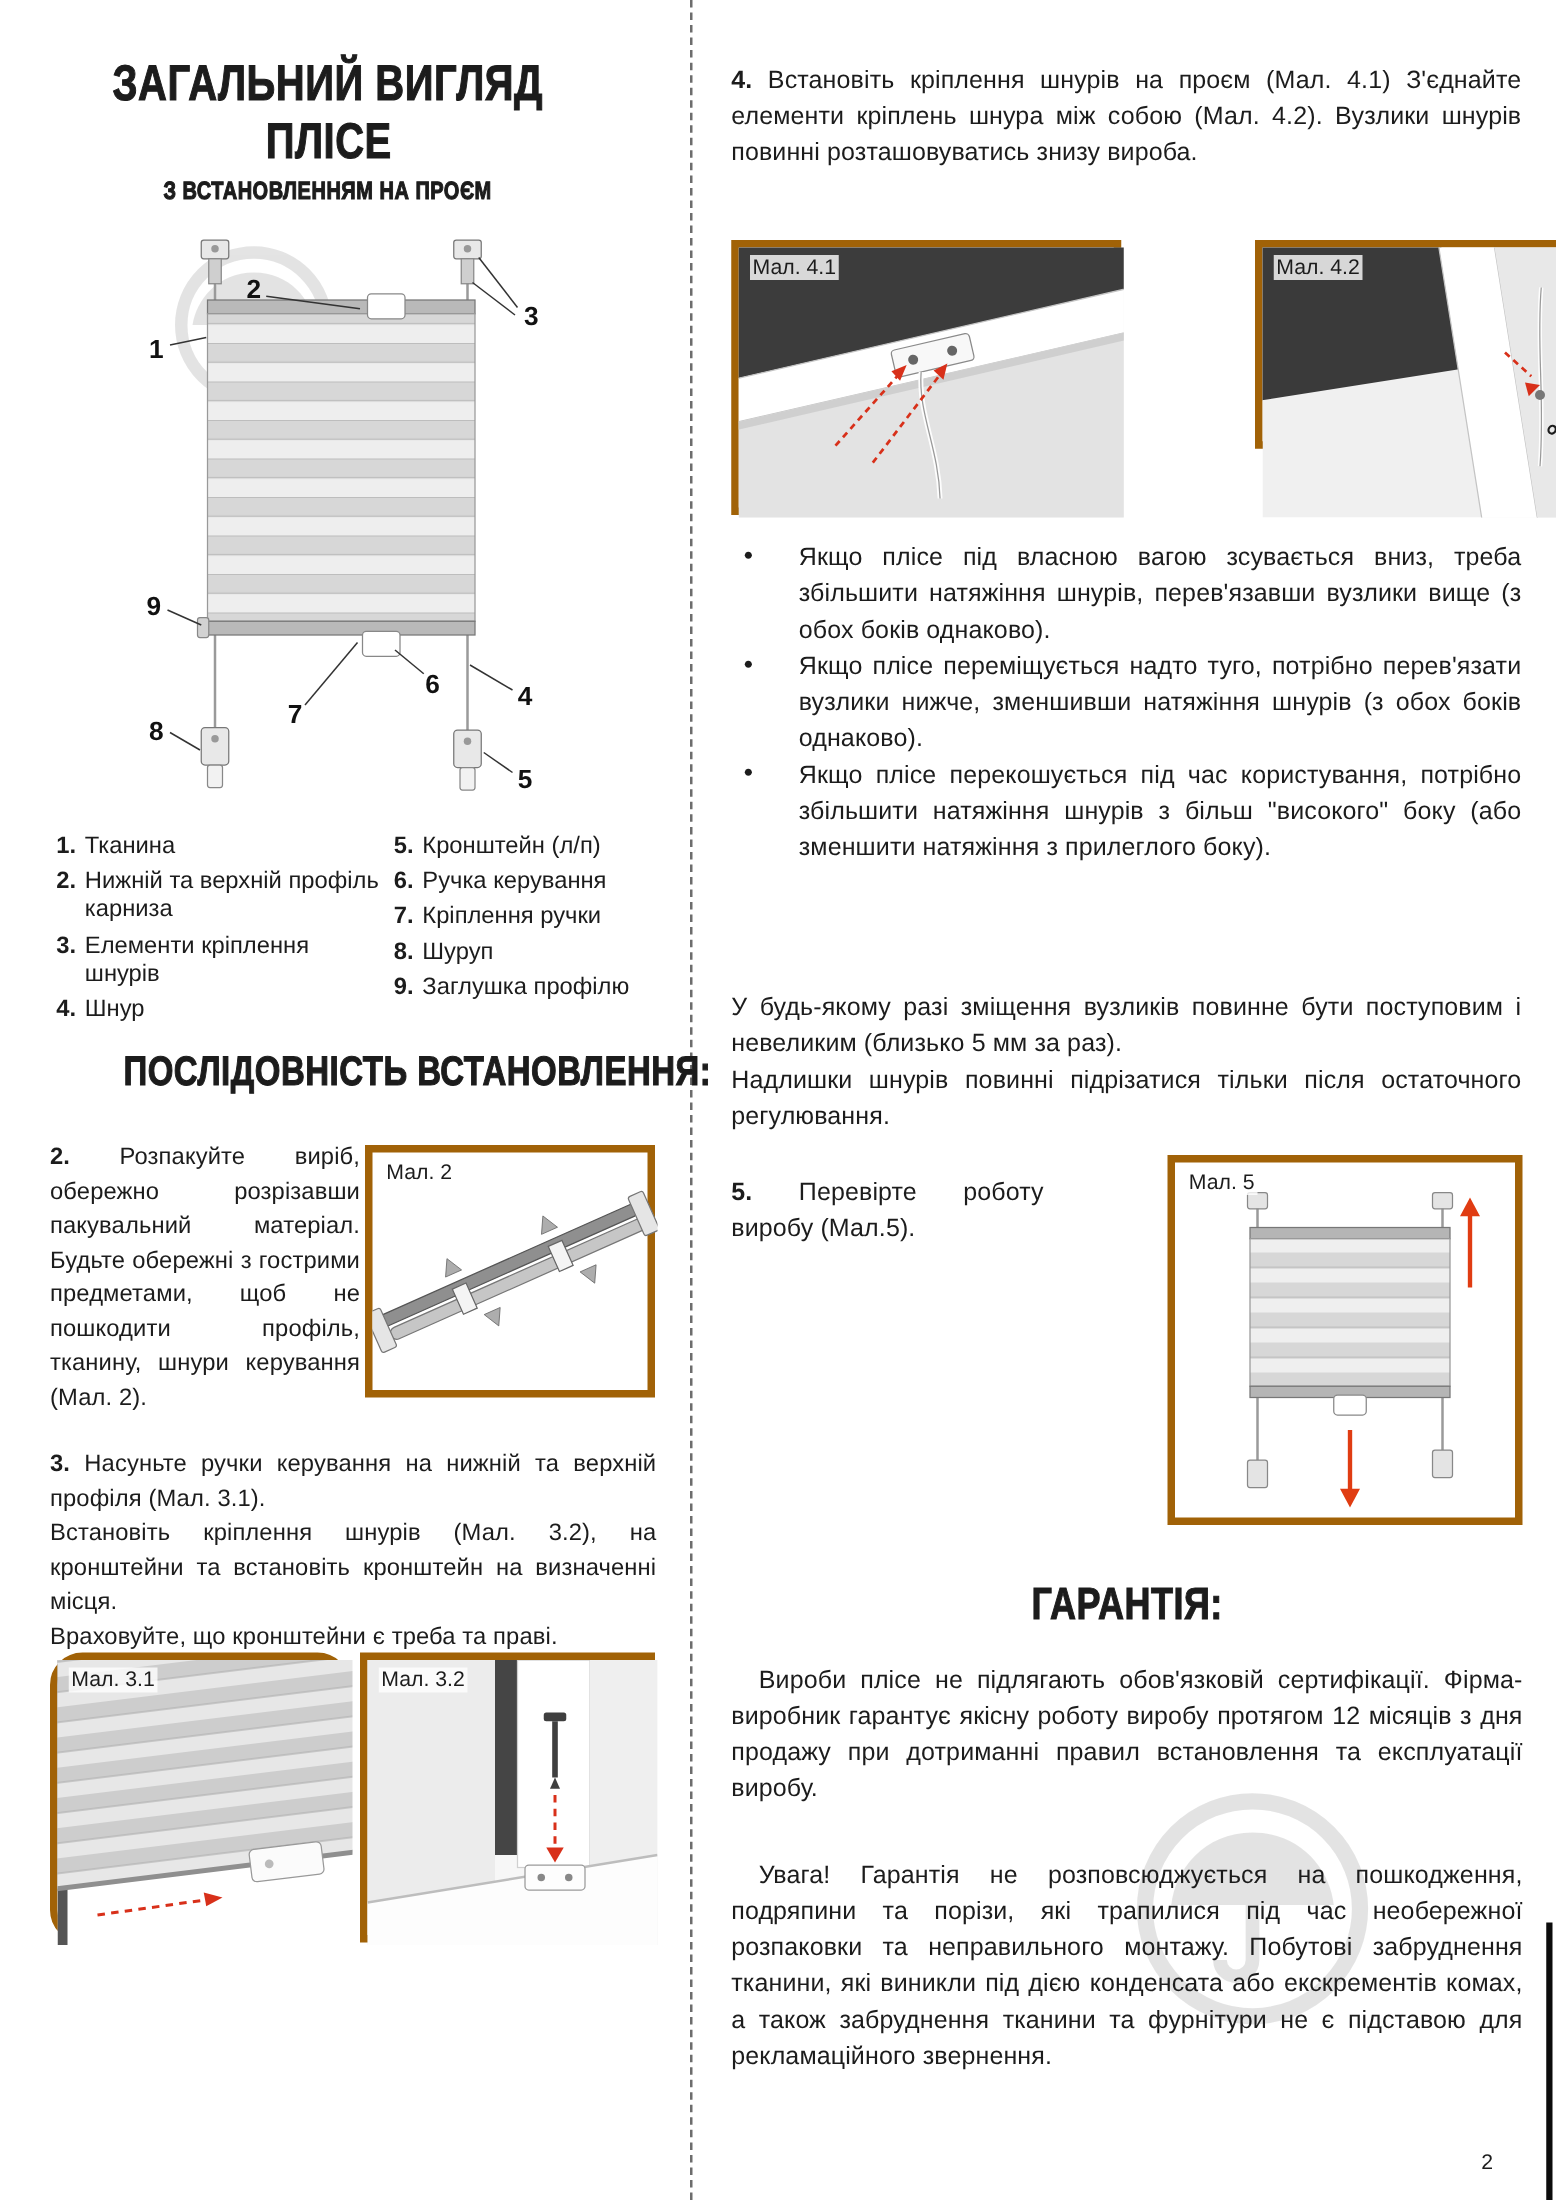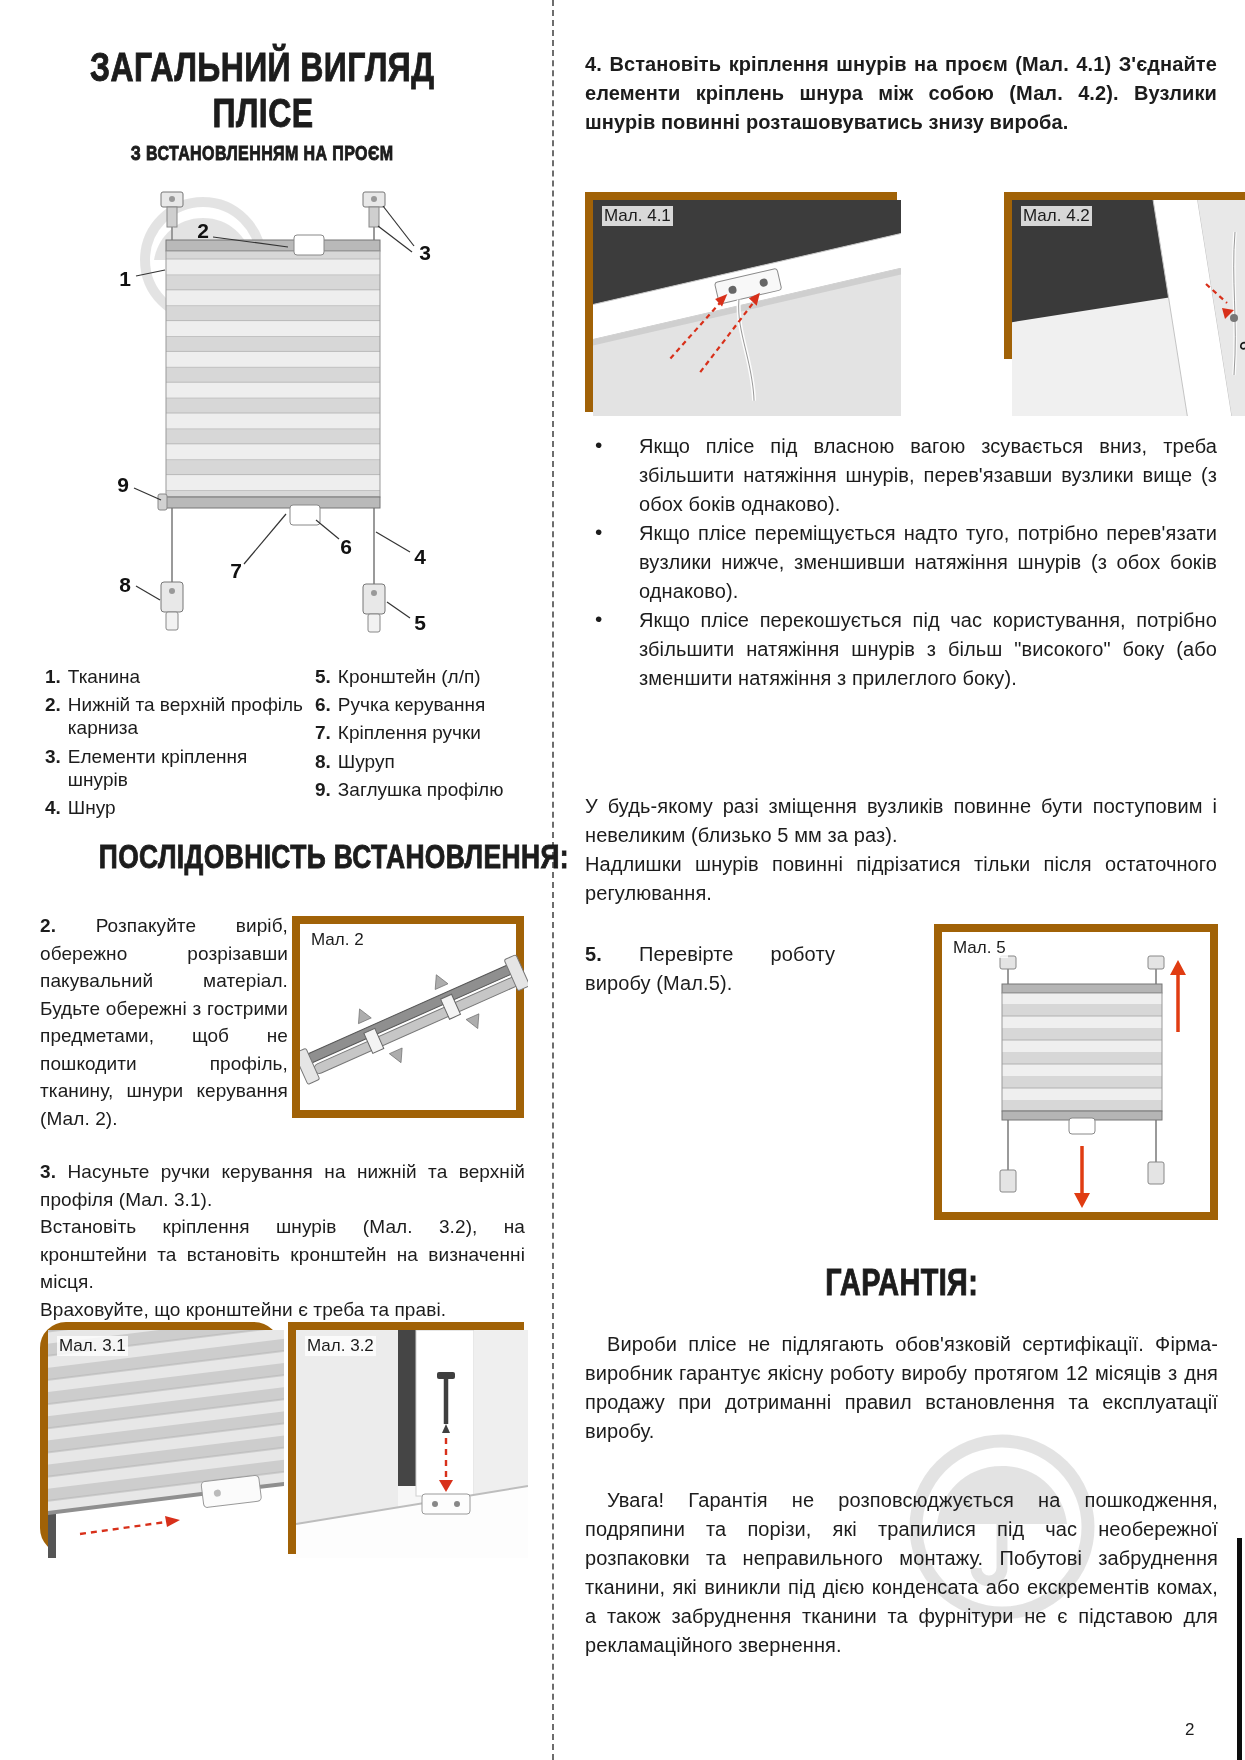--- a/index.html
+++ b/index.html
@@ -16,21 +16,21 @@
   .z1 { z-index: 1; }
   .body { font-size: 20px; line-height: 1.45; text-align: justify; letter-spacing: 0.1px; }
   .left-body { font-size: 19px; }
   .heavy { font-weight: bold; -webkit-text-stroke: 0.9px currentColor; letter-spacing: 0.5px; }
   .cond { display: inline-block; transform: scaleX(0.8); transform-origin: 50% 50%; white-space: nowrap; }
   .center { text-align: center; }
   .title1 { font-size: 40px; line-height: 46px; }
   .sub { font-size: 20px; line-height: 27px; }
   .h2 { font-size: 33px; }
   .h2g { font-size: 36px; }
-  .figbox { position: absolute; border: 8px solid #a16207; background: #fff; z-index: 1; }
+  .figbox { position: absolute; border: 6px solid #a16207; background: #fff; z-index: 1; }
   .figlabel { position: absolute; top: 6px; left: 9px; font-size: 17px; z-index: 2; background: rgba(255,255,255,.8); padding: 0 2px; }
   .legend-item { display: flex; gap: 7px; margin-bottom: 5px; font-size: 19px; line-height: 1.22; }
   .legend-item b { flex: 0 0 auto; }
   .bullet { position: relative; }
   .bullet::before { content: "•"; position: absolute; left: 10px; top: 1px; font-size: 21px; }
   .bullet p { margin: 0 0 0 54px; }
   .indent { text-indent: 22px; }
   p { margin: 0; }
   .divider { position: absolute; left: 552px; top: 0; height: 1760px; border-left: 2px dashed #6d6d6d; }
   svg text.num { font-family: "Liberation Sans", sans-serif; font-weight: bold; font-size: 21px; fill: #111; }
@@ -237,21 +237,21 @@
       <path d="M150 94 l-4 9 h8 z" fill="#3f3f3f"></path>
     </g>
     <line x1="150" y1="108" x2="150" y2="150" stroke="#d8301a" stroke-width="2.4" stroke-dasharray="6 5"></line>
     <path d="M150 162 l-7 -12 h14 z" fill="#d8301a"></path>
     <rect x="126" y="164" width="48" height="20" rx="3" fill="#fdfdfd" stroke="#9a9a9a"></rect>
     <circle cx="139" cy="174" r="3" fill="#888"></circle>
     <circle cx="161" cy="174" r="3" fill="#888"></circle>
   </svg>
 </div>
 
-<p class="abs z1 body" style="left:585px; top:50px; width:632px;font-weight:bold;">
+<p class="abs z1 body" style="left:585px; top:50px; width:632px;">
   <b>4.</b> <span>Встановіть кріплення шнурів на проєм (Мал. 4.1) З'єднайте елементи кріплень шнура між собою (Мал. 4.2). Вузлики шнурів повинні розташовуватись знизу вироба.</span>
 </p>
 
 <div class="figbox" style="left:585px; top:192px; width:312px; height:220px;">
   <span class="figlabel">Мал. 4.1</span>
   <svg width="308" height="216" viewBox="0 0 308 216">
     <rect width="308" height="216" fill="#f2f2f2"></rect>
     <g transform="rotate(-13 154 108)">
       <rect x="-40" y="-70" width="400" height="140" fill="#3c3c3c"></rect>
       <rect x="-40" y="70" width="400" height="34" fill="#ffffff" stroke="#c4c4c4"></rect>

